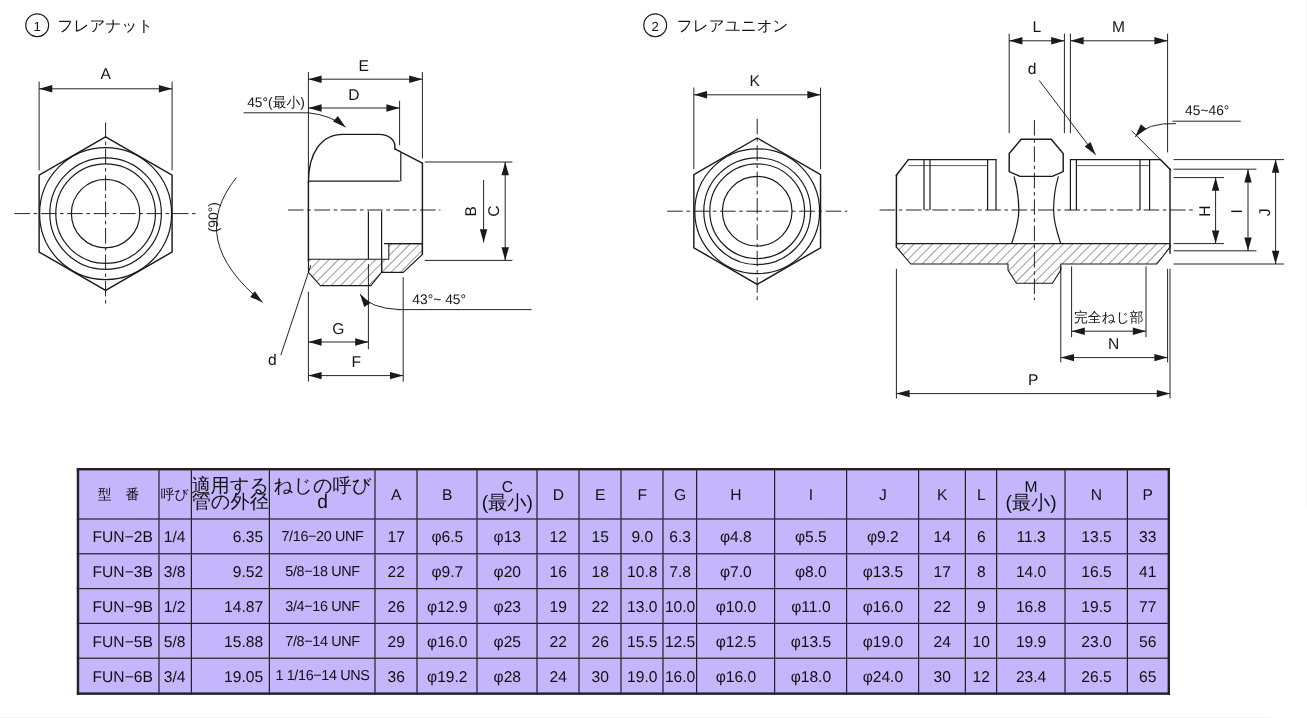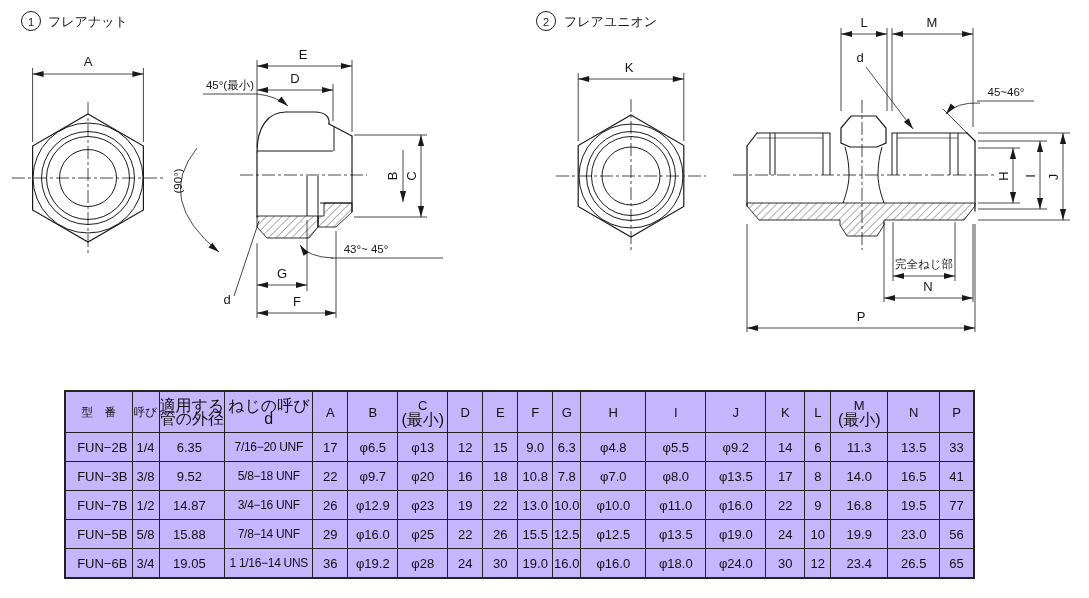--- a/index.html
+++ b/index.html
@@ -29,21 +29,21 @@
     border:1px solid #222;padding:0;text-align:center;vertical-align:middle;
     font-weight:400;font-size:13px;overflow:hidden;white-space:nowrap;
   }
   .dim-table th{height:40px;}
   .dim-table td{height:28px;}
   .dim-table .hh{font-size:16px;line-height:13px;}
   .dim-table .hbig{font-size:13px;line-height:15px;}
   .dim-table .hsingle{font-size:11.5px;}
   .dim-table .hletter{font-size:13px;}
   .dim-table td.c0{text-align:center;padding-left:7px;}
-  .dim-table td.c2{padding-right:5px;}
+  .dim-table td.c2{text-align:right;padding-right:5px;}
   .dim-table td.c3{font-size:12px;letter-spacing:-0.3px;}
 </style>
 </head>
 <body>
 
 <div class="sheet">
 
   <svg width="1089" height="370" viewBox="0 0 1089 370">
     <defs>
       <pattern id="hatch" width="5.5" height="5.5" patternUnits="userSpaceOnUse" patternTransform="rotate(45)">
@@ -322,21 +322,21 @@
           <td class="c11">φ7.0</td>
           <td class="c12">φ8.0</td>
           <td class="c13">φ13.5</td>
           <td class="c14">17</td>
           <td class="c15">8</td>
           <td class="c16">14.0</td>
           <td class="c17">16.5</td>
           <td class="c18">41</td>
         </tr>
         <tr>
-          <td class="c0">FUN−7B</td>
+          <td class="c0">FUN−9B</td>
           <td class="c1">1/2</td>
           <td class="c2">14.87</td>
           <td class="c3">3/4−16 UNF</td>
           <td class="c4">26</td>
           <td class="c5">φ12.9</td>
           <td class="c6">φ23</td>
           <td class="c7">19</td>
           <td class="c8">22</td>
           <td class="c9">13.0</td>
           <td class="c10">10.0</td>

